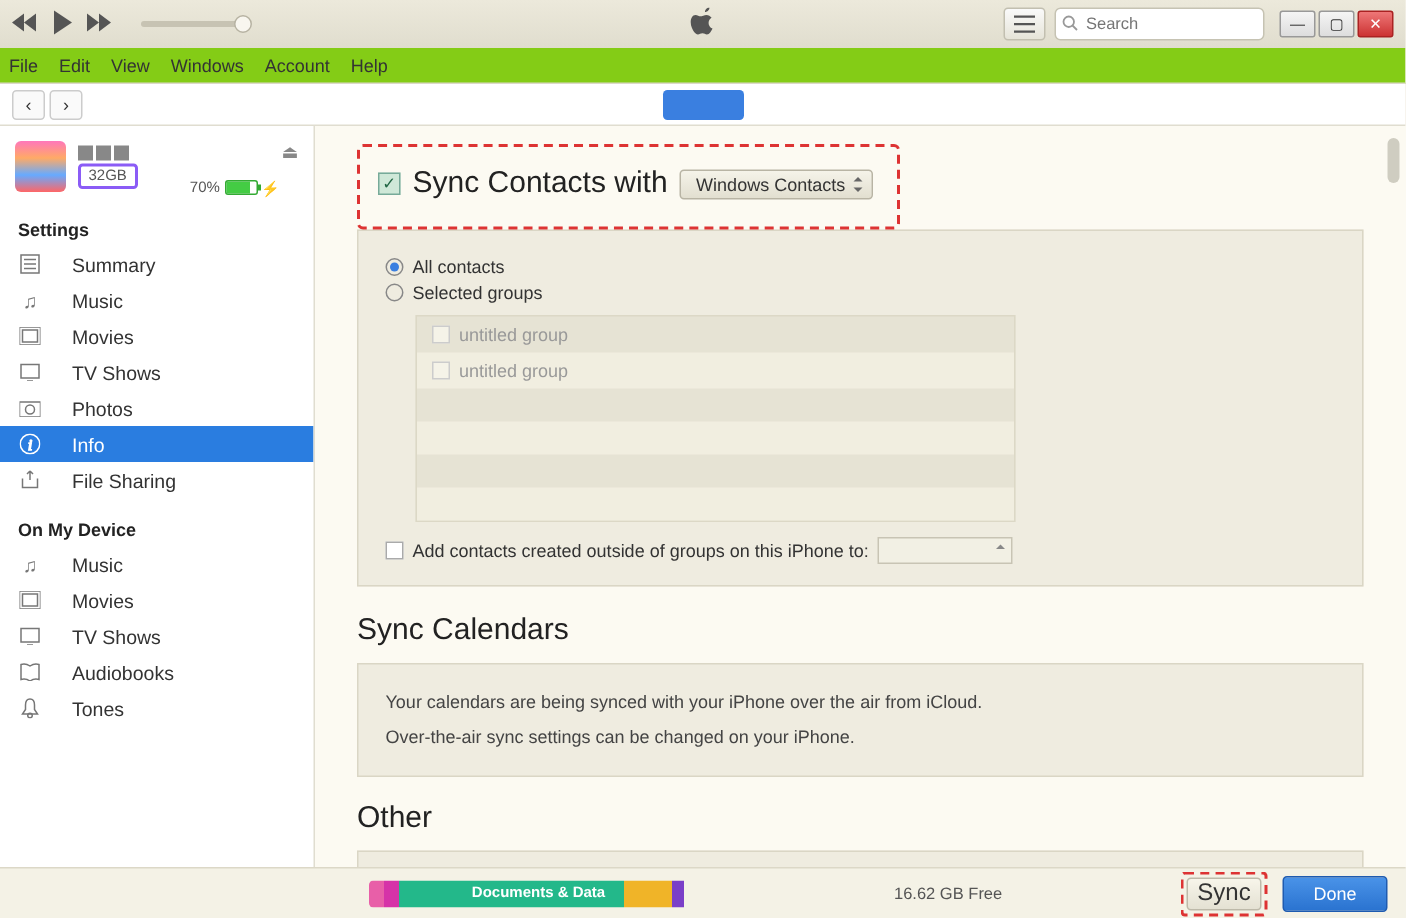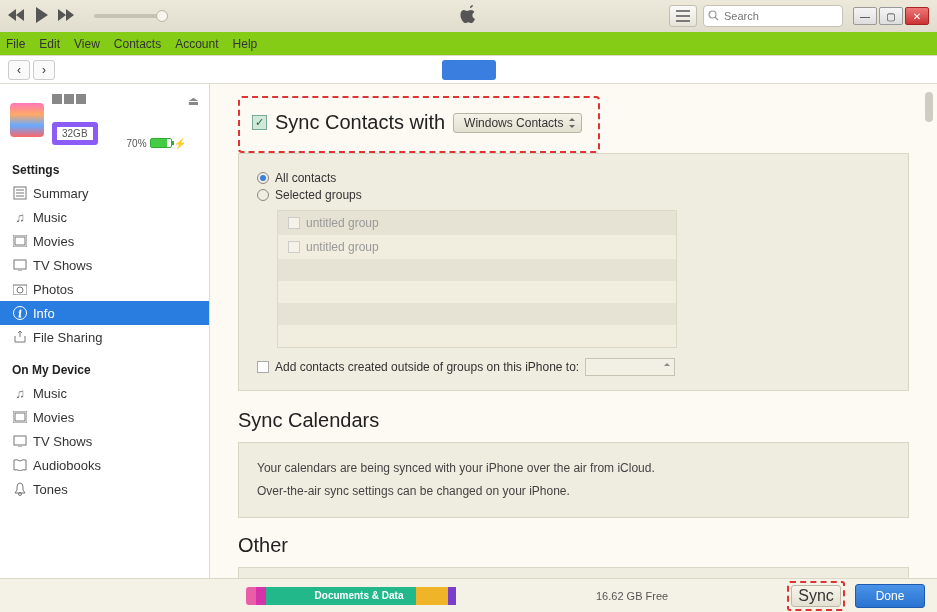--- a/index.html
+++ b/index.html
@@ -33,29 +33,29 @@
   
   .body { display:flex; height: calc(612px - 32px - 24px - 28px - 28px); }
   
   
   .sidebar { width:210px; background:#fff; border-right:1px solid #e0ddd0; padding:6px 0; overflow:hidden;}
   .device-head { display:flex; padding:4px 10px 8px 10px; gap:8px; align-items:center; position:relative;}
   .device-thumb { width:34px; height:34px; background:linear-gradient(#f7b,#fa6,#6af,#f66); border-radius:4px;}
   .device-info { flex:1; }
   .device-name { font-size:12px; color:#666; display:flex; gap:2px;}
   .device-name span { width:10px; height:10px; background:#888; display:inline-block;}
-  .cap-badge { display:inline-block; border:5px solid #8b5cf6; border-radius:3px; padding:1px 5px; font-size:10px; color:#555; margin-top:18px;}
+  .cap-badge { display:inline-block; border:2px solid #8b5cf6; border-radius:3px; padding:1px 5px; font-size:10px; color:#555; margin-top:2px;}
   .battery { position:absolute; right:22px; bottom:4px; display:flex; gap:3px; font-size:10px; color:#555;}
   .batt-icon { width:22px; height:10px; border:1px solid #3a3; border-radius:2px; position:relative; background:linear-gradient(to right,#4c4 80%,#fff 80%);}
   .batt-icon:after { content:''; position:absolute; right:-3px; top:2px; width:2px; height:4px; background:#3a3;}
   .eject { position:absolute; right:10px; top:4px; color:#888; cursor:pointer;}
   
   .side-section { padding:4px 0;}
   .side-label { font-weight:bold; font-size:12px; padding:6px 12px 4px 12px; color:#222;}
-  .side-item { display:flex; align-items:flex-end; gap:5px; padding:4px 12px; font-size:13px; color:#333; cursor:default;}
+  .side-item { display:flex; align-items:flex-end; gap:20px; padding:4px 12px; font-size:13px; color:#333; cursor:default;}
   .side-item.active { background:#2a7de0; color:#fff;}
   .side-item.active .si-icon { fill:#fff; stroke:#fff; color:#fff;}
   .si-icon { width:16px; height:16px; display:flex; align-items:center; justify-content:center; fill:#777; stroke:#777; color:#777;}
   
   
   .main { flex:1; background:#fcfaf2; position:relative; overflow-y:auto; padding: 12px 28px 12px 28px;}
   .scrollbar { position:absolute; right:2px; top:0; width:10px; height:100%;}
   .scroll-thumb { position:absolute; top:8px; width:8px; height:30px; background:#cfcdc1; border-radius:4px;}
   
   .sync-header { display:flex; align-items:center; gap:8px; font-size:20px; color:#222; margin:6px 0 10px 0; padding:5px 8px;}
@@ -142,21 +142,21 @@
       <div class="win-btn">▢</div>
       <div class="win-btn close">✕</div>
     </div>
   </div>
 </div>
 
 <div class="menubar">
   <span>File</span>
   <span>Edit</span>
   <span>View</span>
-  <span>Contacts</span>
+  <span>Windows</span>
   <span>Account</span>
   <span>Help</span>
 </div>
 
 <div class="navrow">
   <div class="navbtn">‹</div>
   <div class="navbtn">›</div>
   <div class="center-pill"></div>
 </div>
 

